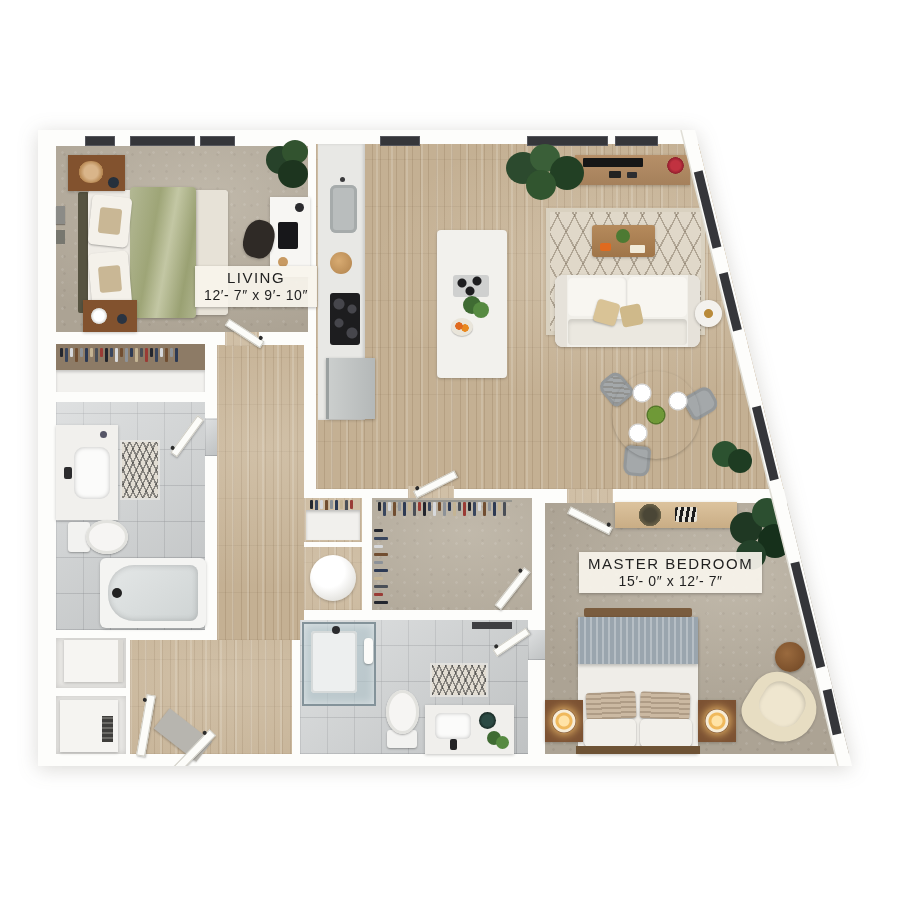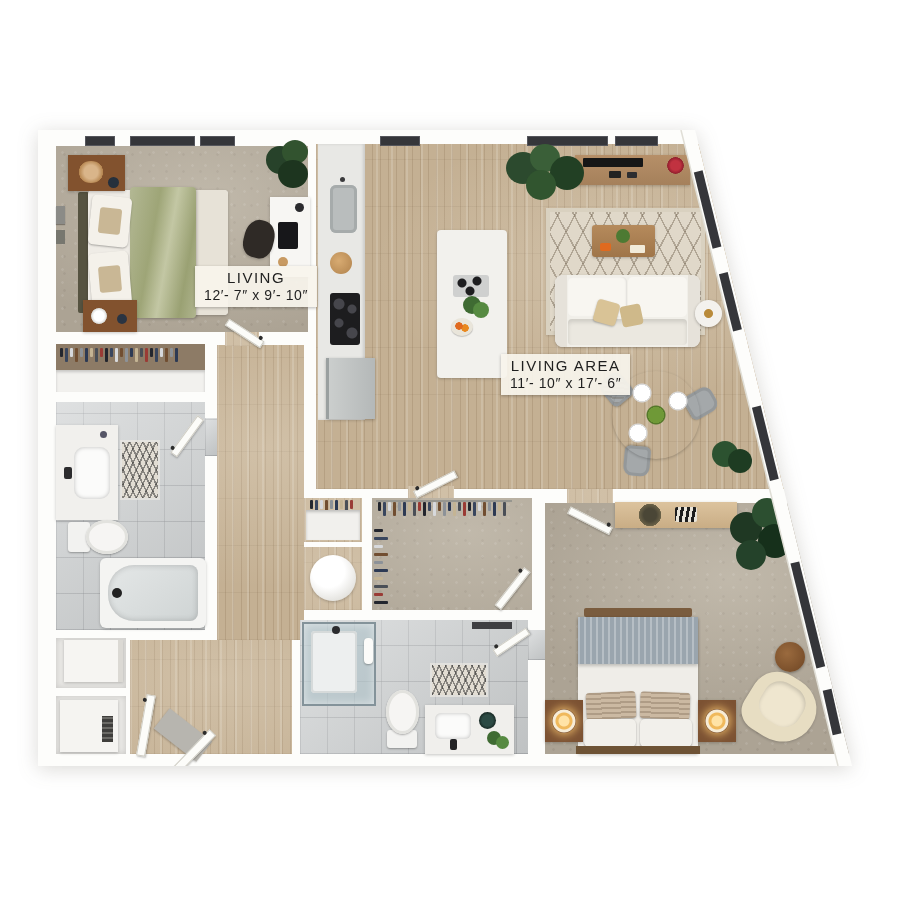--- a/index.html
+++ b/index.html
@@ -367,20 +367,20 @@
      <line x1="685.3" y1="143.1" x2="699.5" y2="200.3" stroke="#35363a" stroke-width="9"></line>
      <line x1="718.3" y1="276.7" x2="736.4" y2="349.8" stroke="#35363a" stroke-width="9"></line>
      <line x1="756.8" y1="432.5" x2="782.8" y2="537.4" stroke="#35363a" stroke-width="9"></line>
      <line x1="789.1" y1="559.7" x2="799.1" y2="604.2" stroke="#35363a" stroke-width="9"></line>
    </svg>
 
    <div class="room-label" style="left:157px;top:136px;">
      <div class="rl-name">LIVING</div>
      <div class="rl-dims">12′- 7″ x 9′- 10″</div>
    </div>
-   <div class="room-label" style="left:463px;top:224px;">
-     <div class="rl-name">LIVING AREA</div>
-     <div class="rl-dims">11′- 10″ x 17′- 6″</div>
+   <div class="room-label" style="left:541px;top:422px;">
+     <div class="rl-name">MASTER BEDROOM</div>
+     <div class="rl-dims">15′- 0″ x 12′- 7″</div>
    </div>
 
   </div>
  </div>
 </div>
 
 </body></html>

